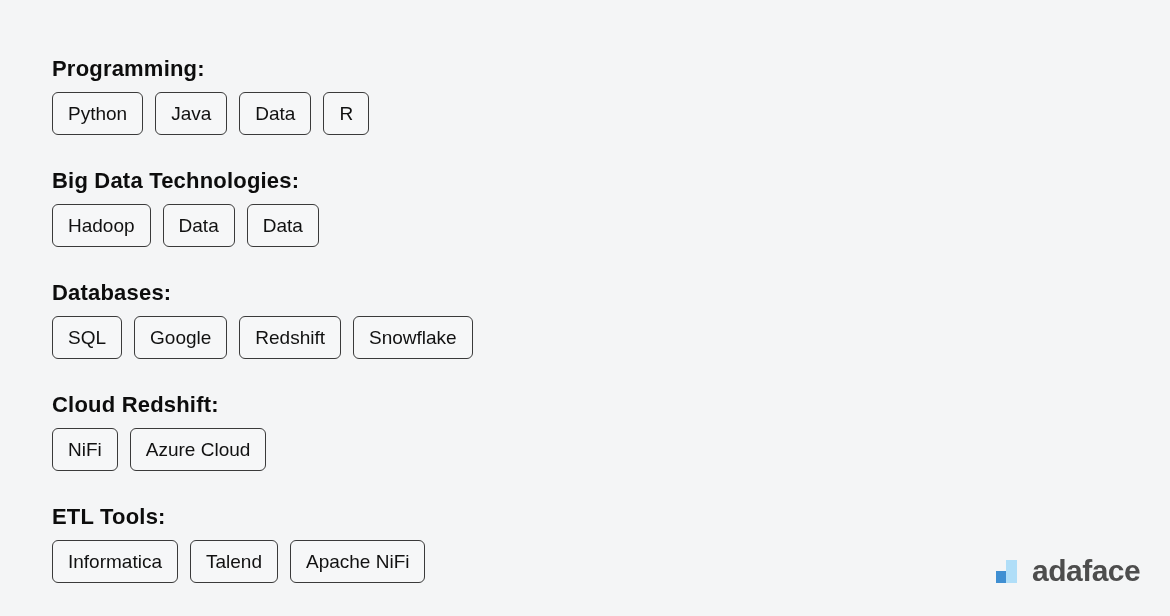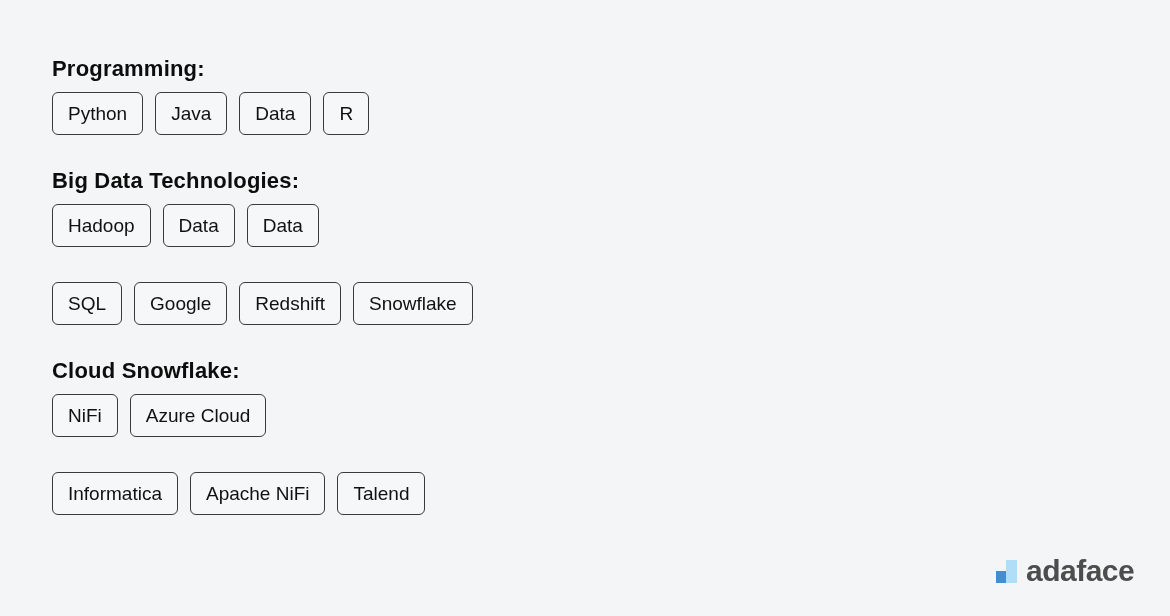--- a/index.html
+++ b/index.html
@@ -44,21 +44,21 @@
     font-size: 19px;
     color: #111111;
     white-space: nowrap;
   }
   .logo {
     position: absolute;
     left: 996px;
     top: 556px;
     display: flex;
     align-items: center;
-    gap: 9px;
+    gap: 15px;
   }
   .logo-icon {
     display: flex;
     align-items: flex-end;
     height: 23px;
   }
   .logo-icon .bar-left {
     display: block;
     width: 10px;
     height: 12px;
@@ -99,48 +99,50 @@
     <div class="tags">
   <span class="tag">Hadoop</span>
 
   <span class="tag">Data</span>
 
   <span class="tag">Data</span>
 </div>
   </section>
 
   <section class="section">
+    <h2 class="section-label">Databases:</h2>
     <div class="tags">
   <span class="tag">SQL</span>
 
   <span class="tag">Google</span>
 
   <span class="tag">Redshift</span>
 
   <span class="tag">Snowflake</span>
 </div>
   </section>
 
   <section class="section">
-    <h2 class="section-label">Cloud Snowflake:</h2>
+    <h2 class="section-label">Cloud Redshift:</h2>
     <div class="tags">
 
   <span class="tag">NiFi</span>
 
   <span class="tag">Azure Cloud</span>
 </div>
   </section>
 
   <section class="section">
+    <h2 class="section-label">ETL Tools:</h2>
     <div class="tags">
   <span class="tag">Informatica</span>
 
+  <span class="tag">Talend</span>
+
   <span class="tag">Apache NiFi</span>
-
-  <span class="tag">Talend</span>
 </div>
   </section>
 </main>
 
   <div class="logo">
     <span class="logo-icon">
       <span class="bar-left" style="background: rgb(63, 143, 210);"></span>
       <span class="bar-right" style="background: rgb(176, 222, 248);"></span>
     </span>
     <span class="logo-text" style="color: rgb(77, 77, 77);">adaface</span>

